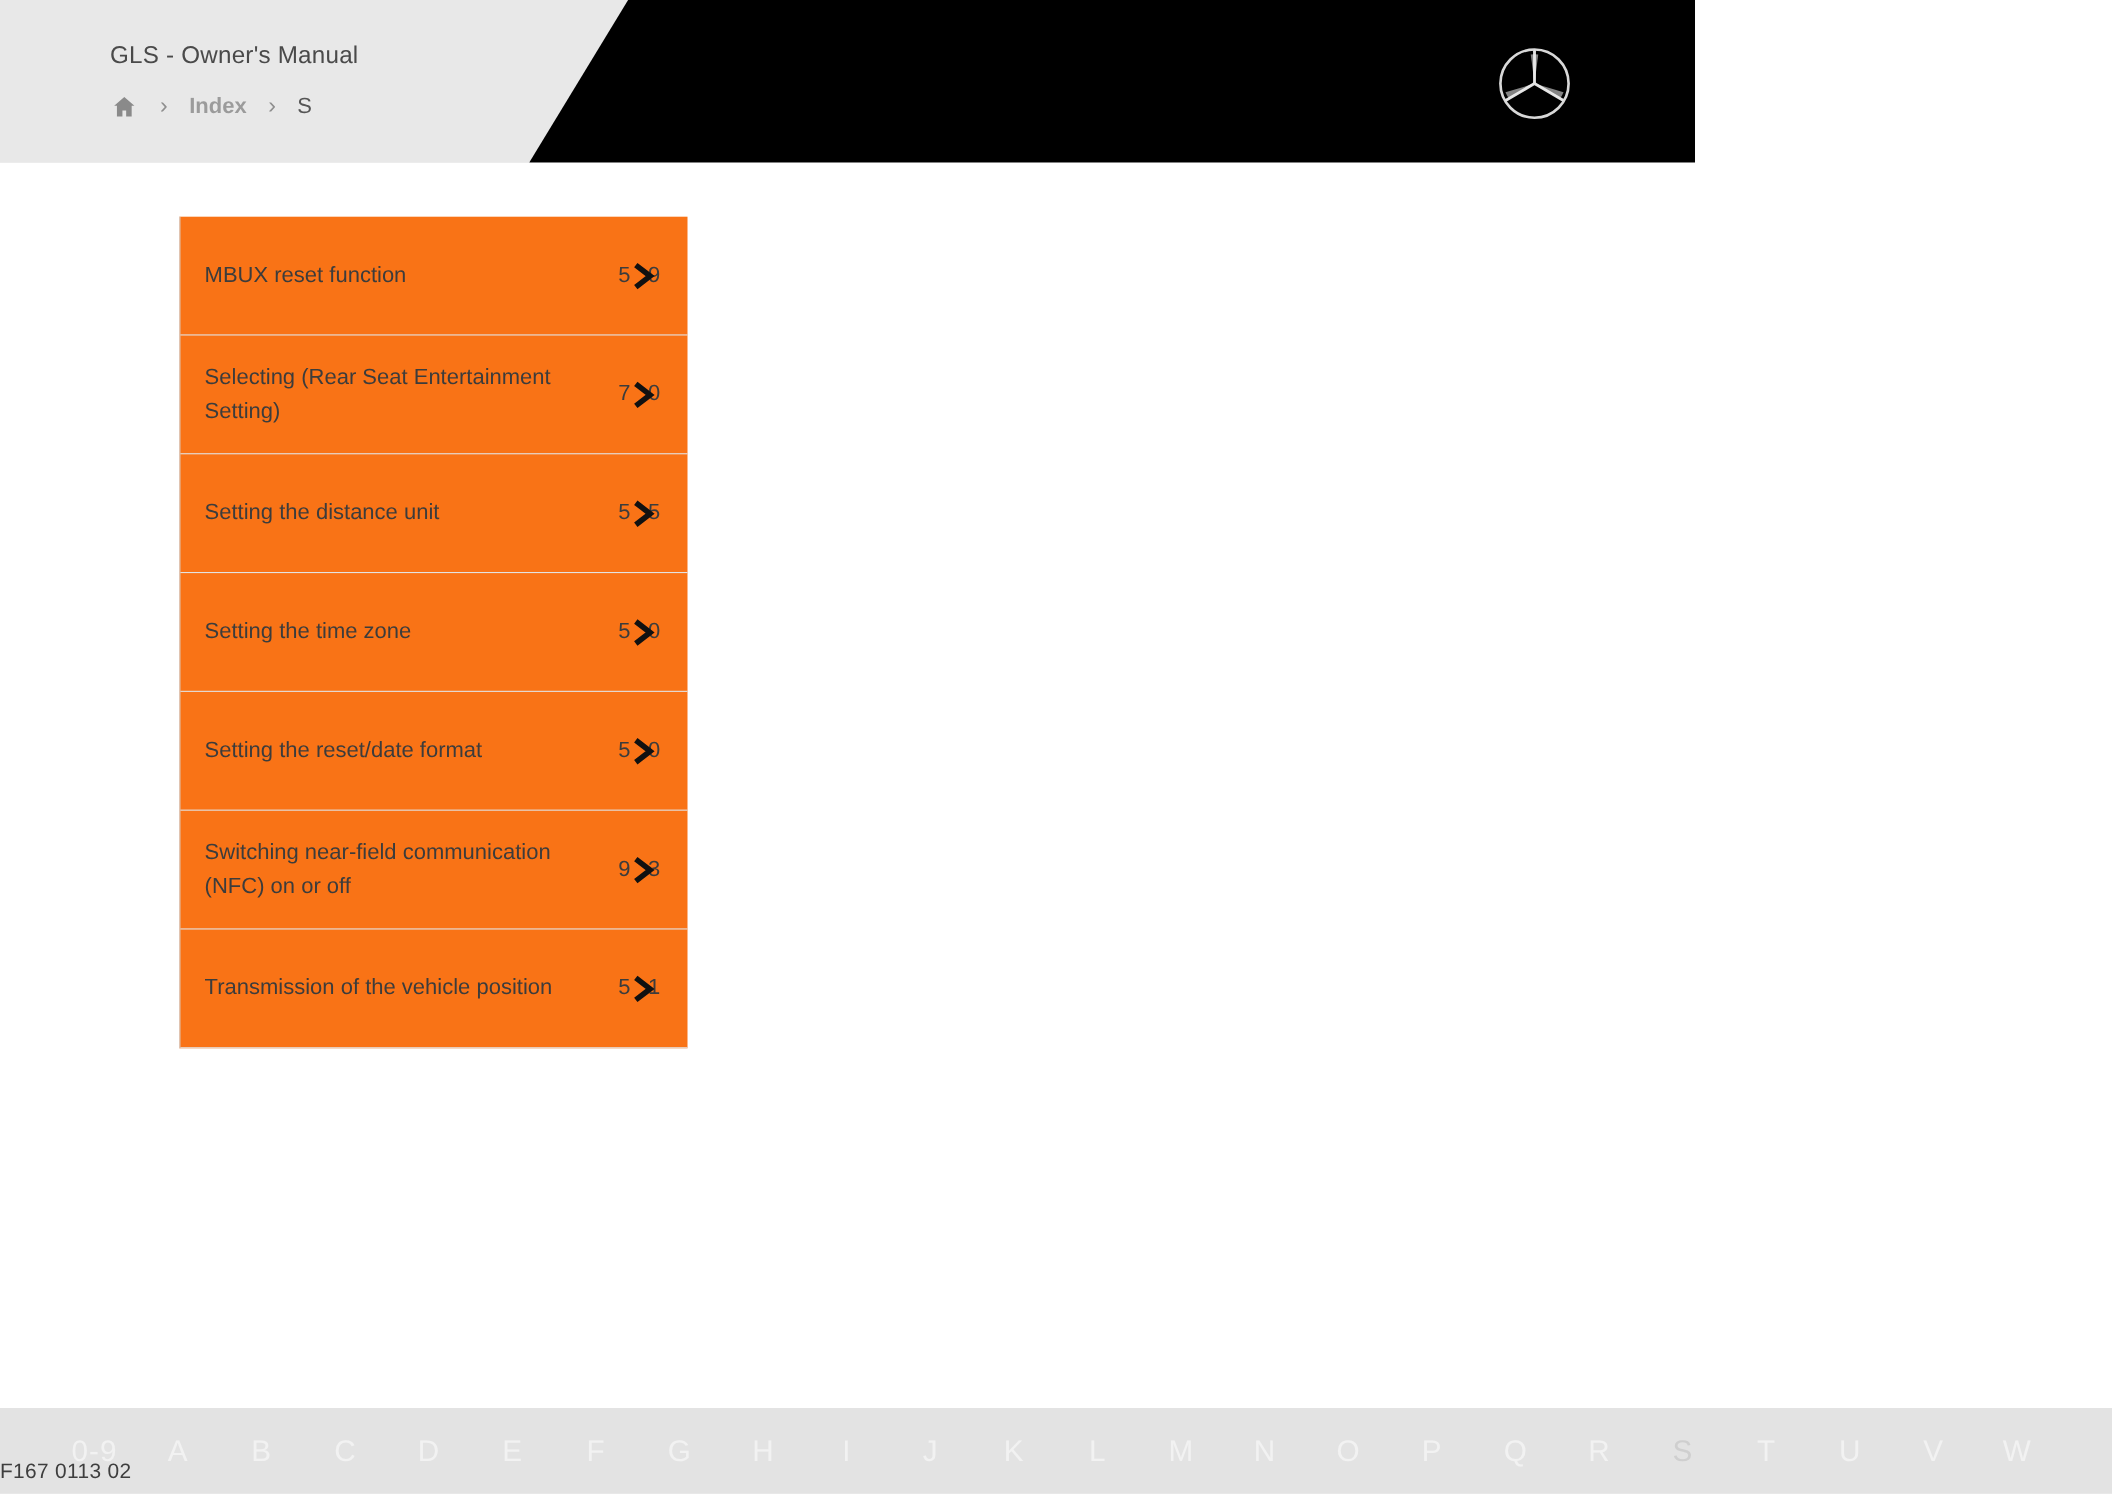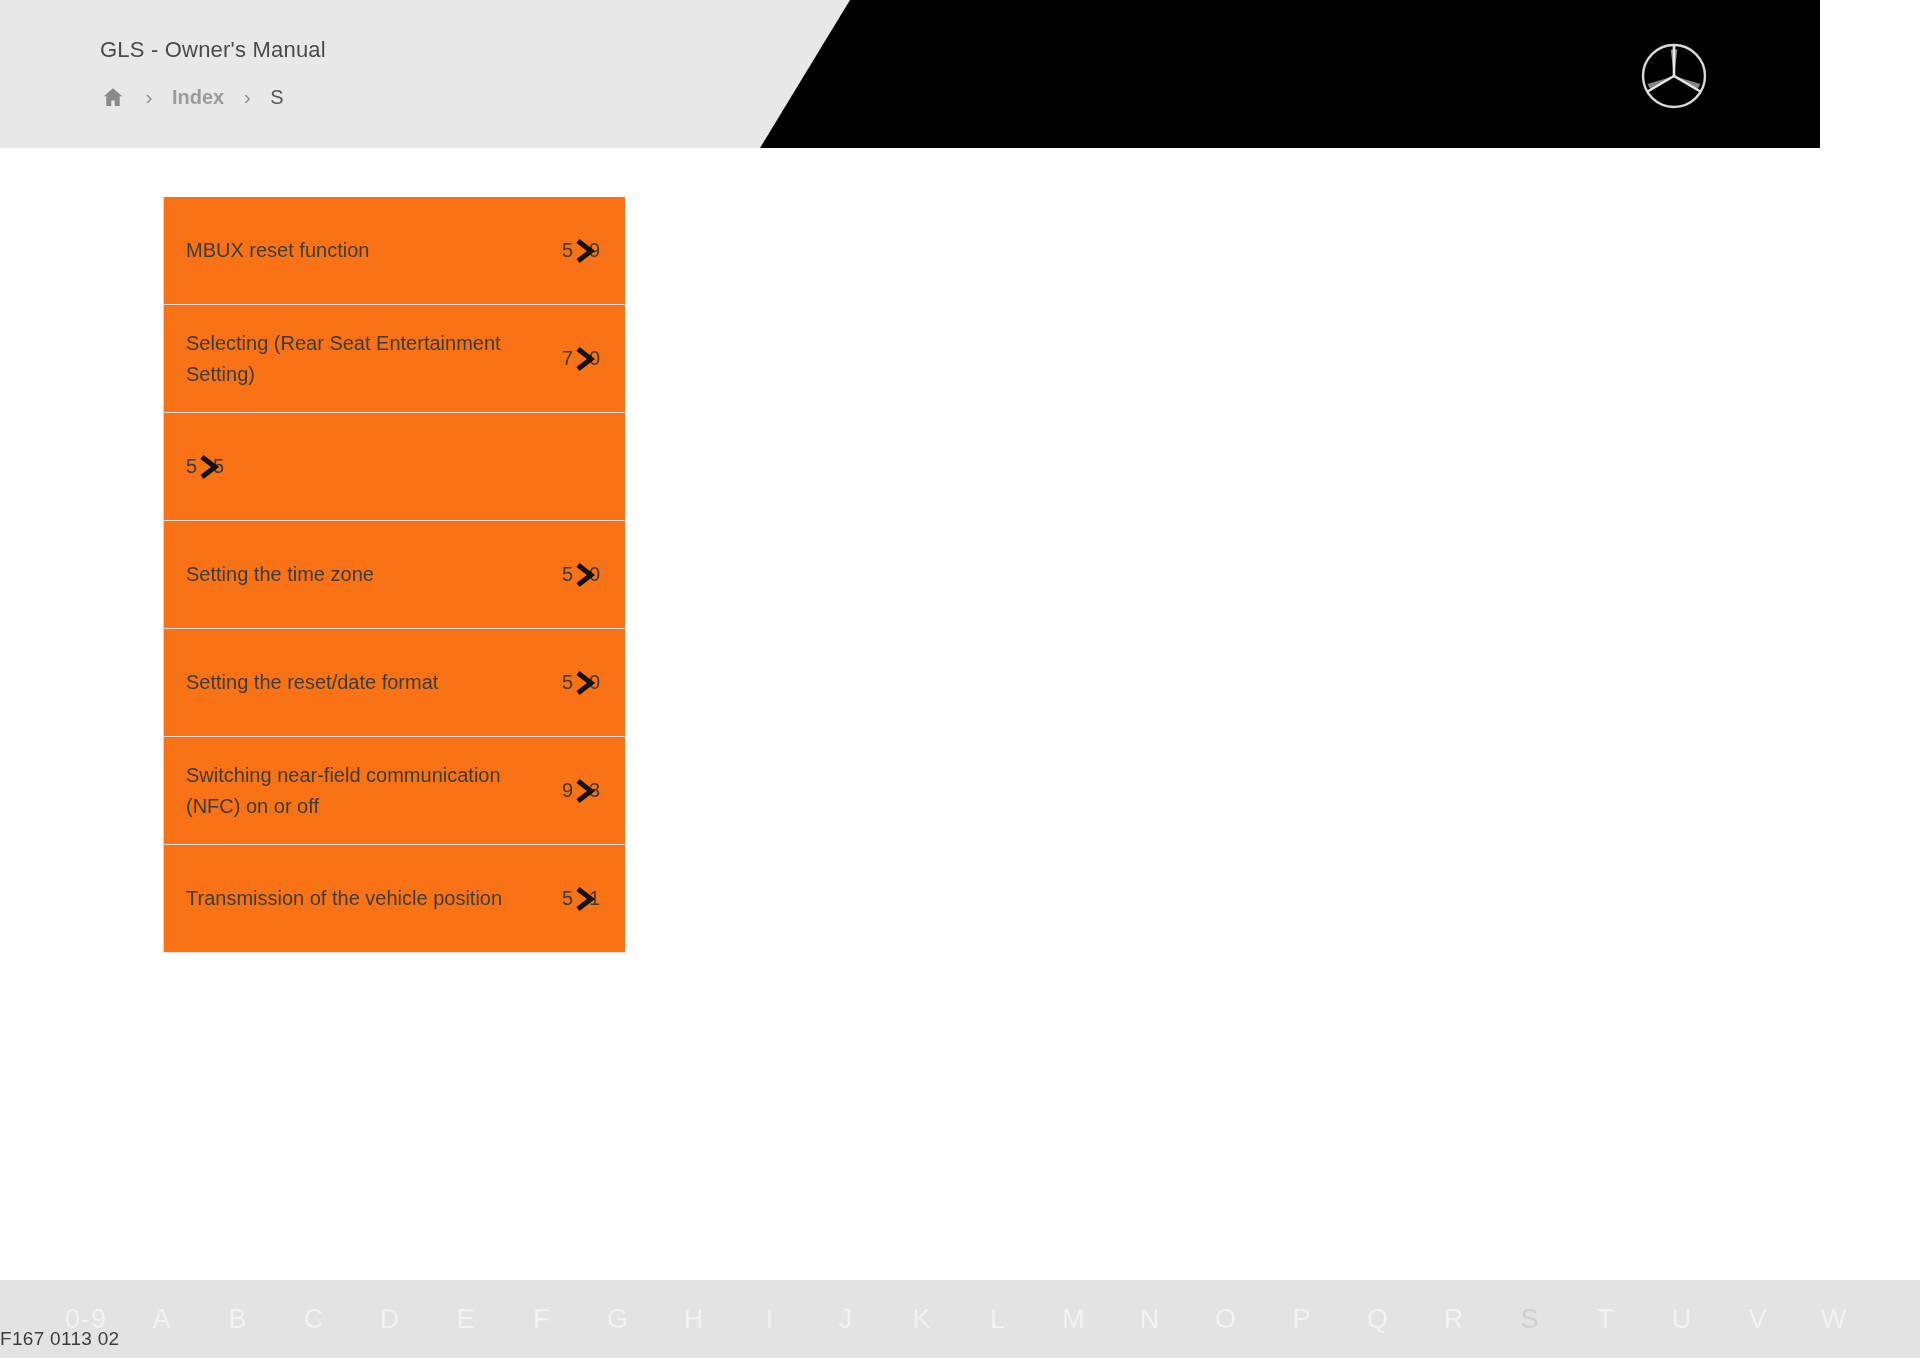--- a/index.html
+++ b/index.html
@@ -6,21 +6,21 @@
   html, body {
     width:1920px; height:1358px;
     background:#ffffff;
     font-family:"Liberation Sans", sans-serif;
     overflow:hidden;
   }
 
   
   .header {
     position:absolute; top:0; left:0;
-    width:1820px; height:148px;
+    width:1541px; height:148px;
     background:#e8e8e8;
     overflow:hidden;
   }
   .header-black {
     position:absolute; top:0; right:0;
     width:1060px; height:148px;
     background:#000000;
     clip-path: polygon(90px 0, 1060px 0, 1060px 148px, 0px 148px);
   }
   .header-title {
@@ -187,20 +187,21 @@
       <span>70</span>
       <span class="pg-chevron">
         <svg width="24" height="26" viewBox="0 0 24 26" aria-hidden="true">
           <path d="M5 3 L18 13 L5 23" fill="none" stroke="#111" stroke-width="5" stroke-linecap="butt" stroke-linejoin="miter"></path>
         </svg>
       </span>
     </div>
   </div>
 
   <div class="list-row">
+    <div class="row-label">Setting the distance unit</div>
     <div class="row-page">
       <span>55</span>
       <span class="pg-chevron">
         <svg width="24" height="26" viewBox="0 0 24 26" aria-hidden="true">
           <path d="M5 3 L18 13 L5 23" fill="none" stroke="#111" stroke-width="5" stroke-linecap="butt" stroke-linejoin="miter"></path>
         </svg>
       </span>
     </div>
   </div>
 

